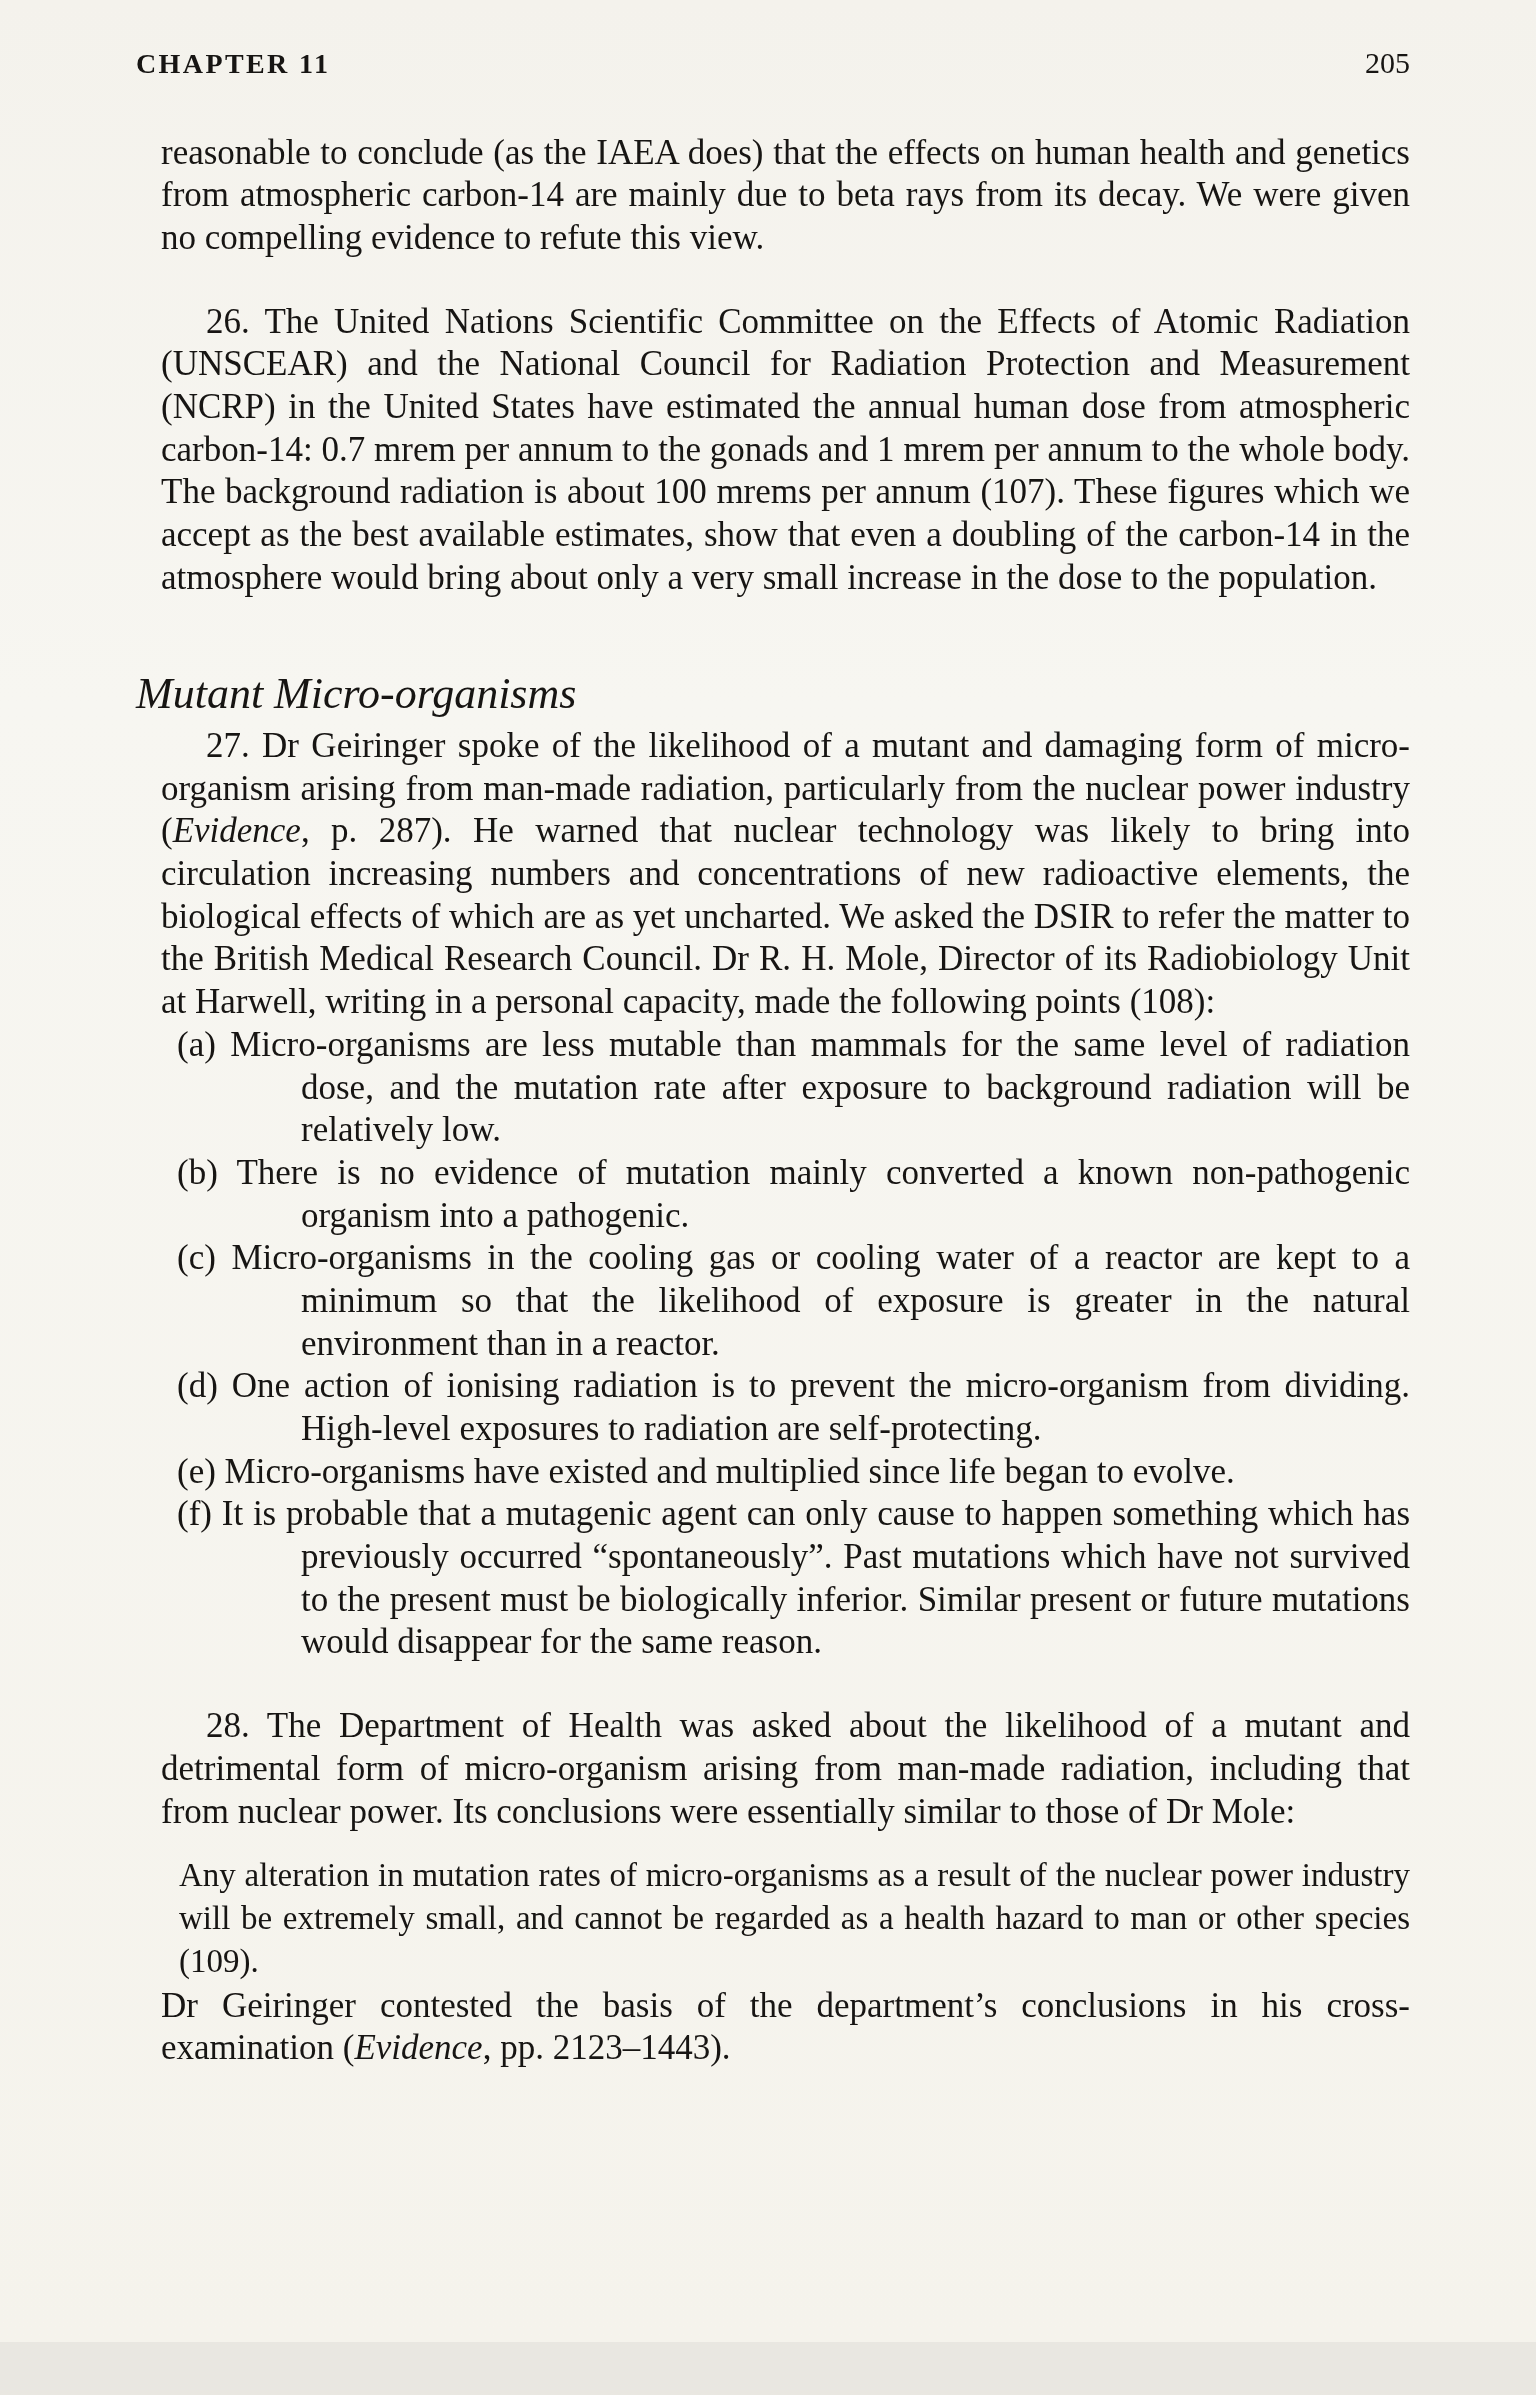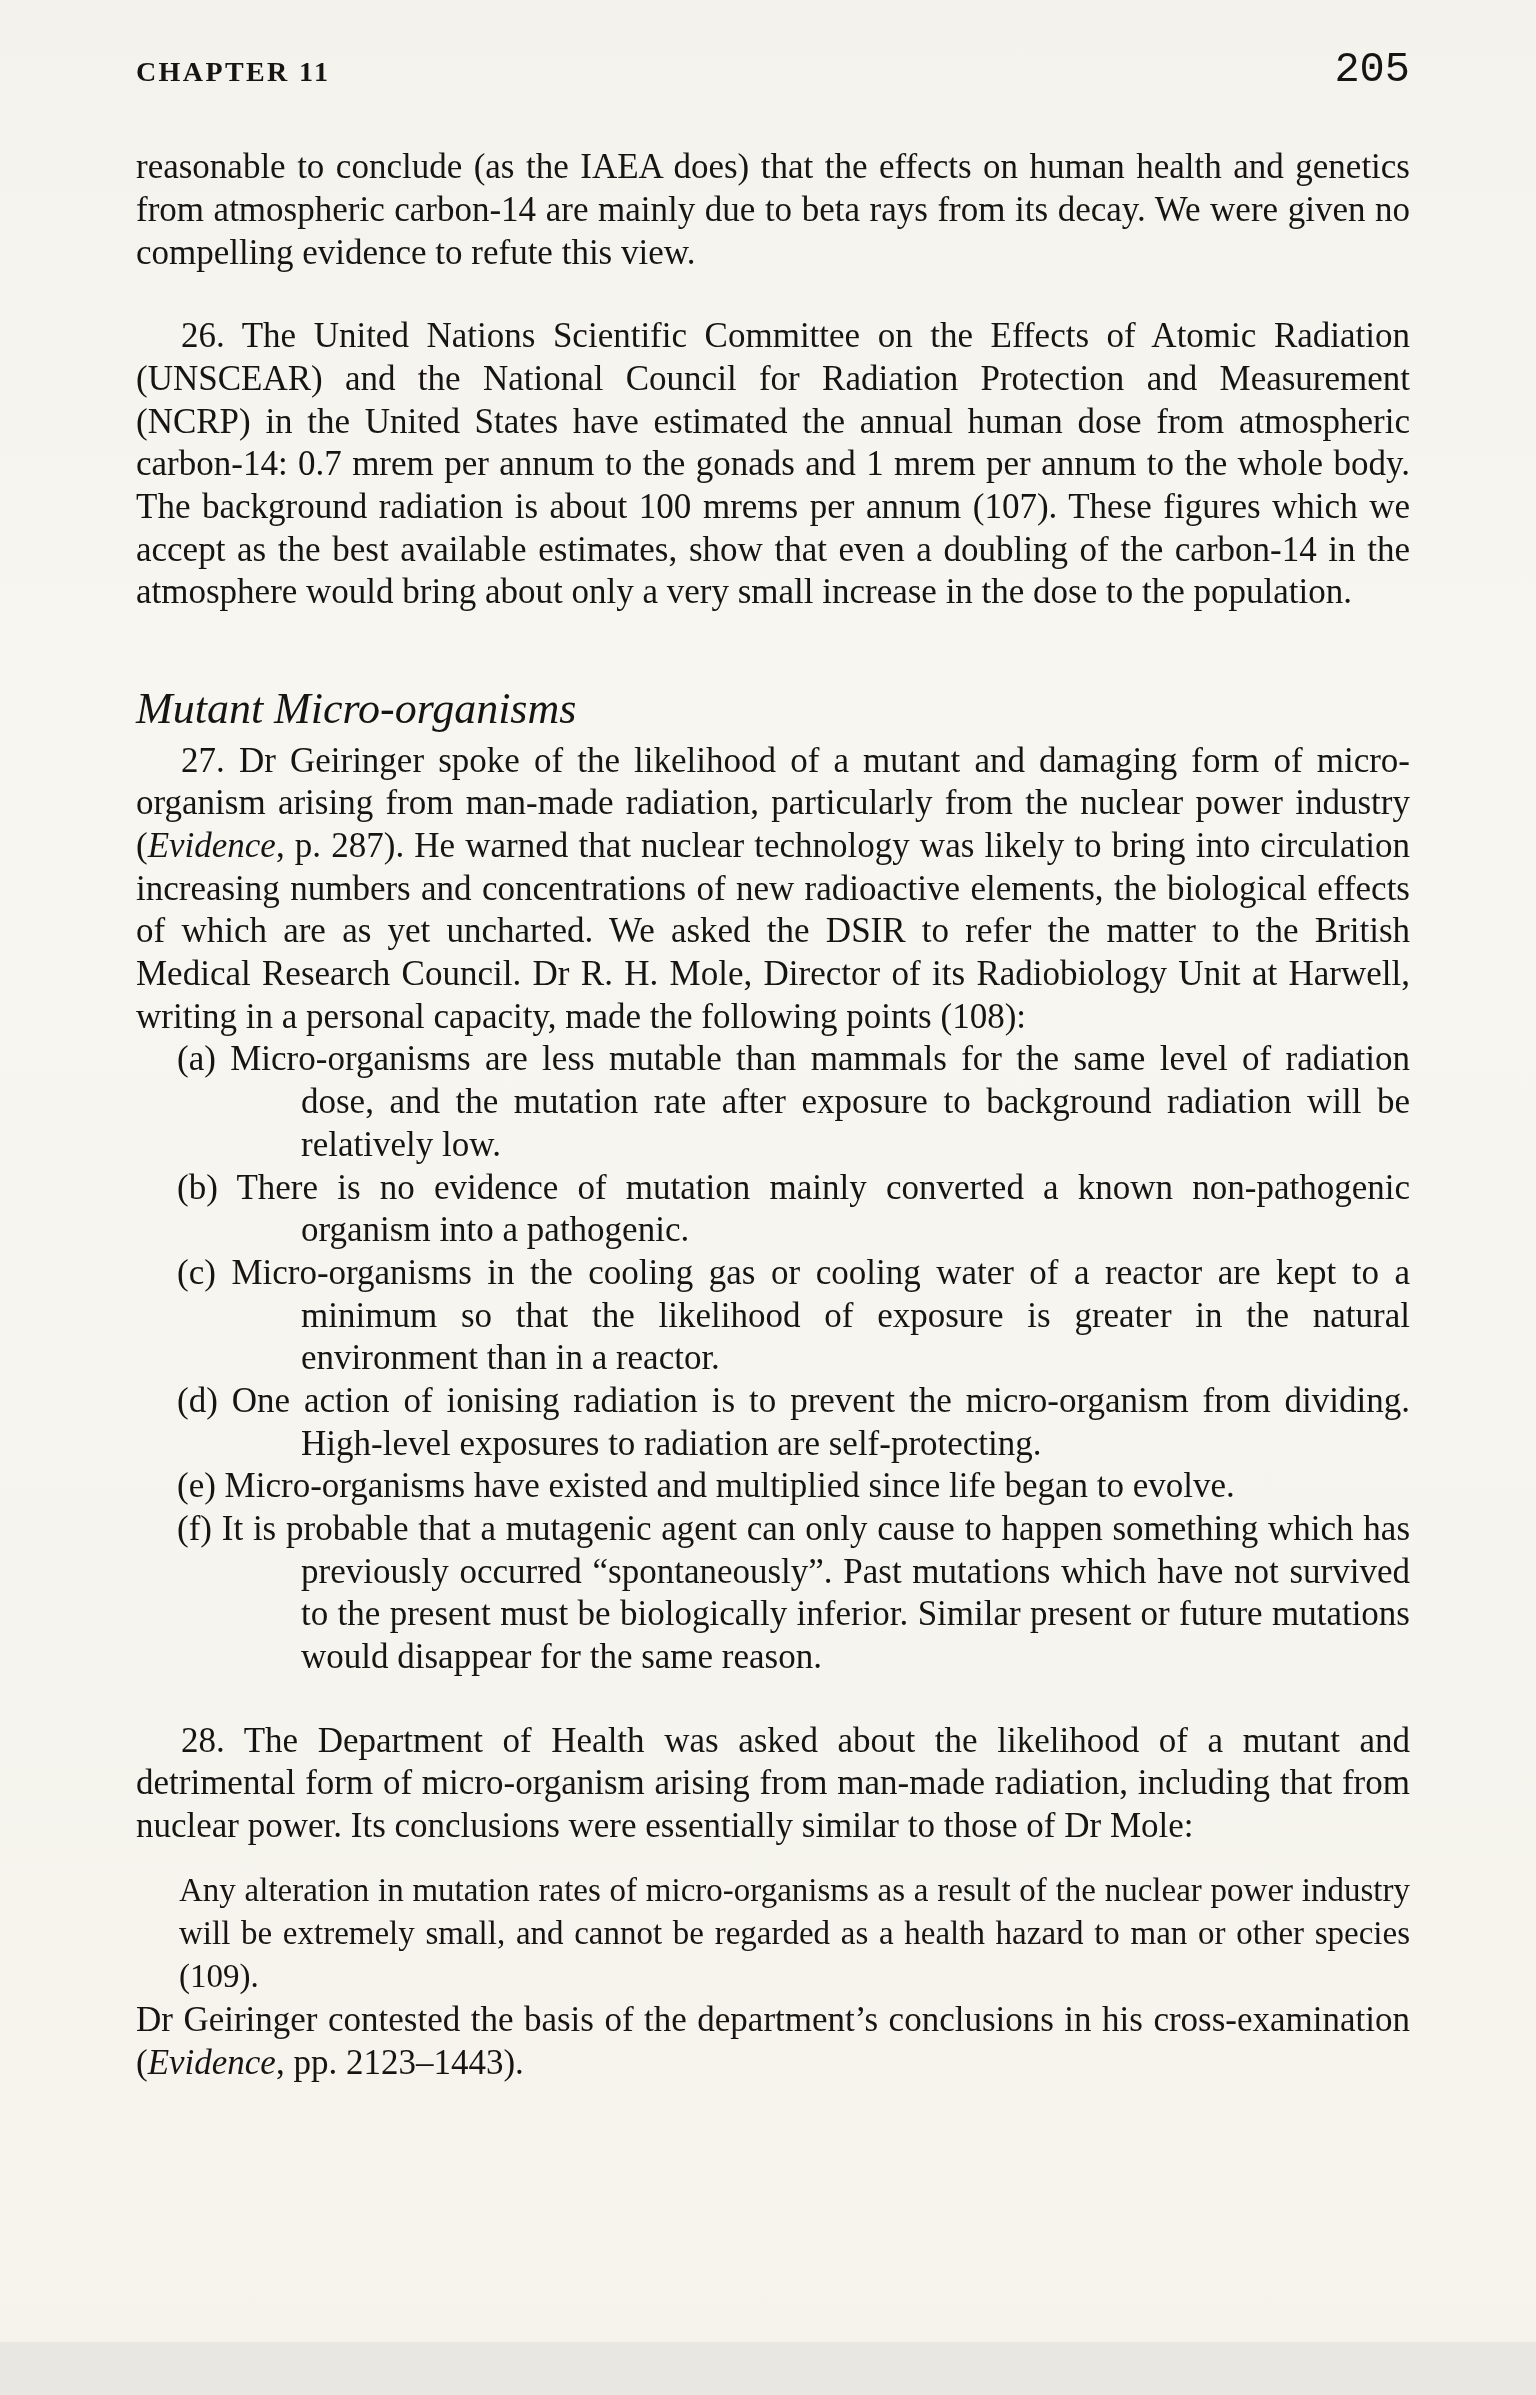--- a/index.html
+++ b/index.html
@@ -30,26 +30,26 @@
     }
 
     .chapter {
       font-size: 28px;
       letter-spacing: 2.4px;
       font-weight: bold;
       font-family: "Liberation Serif", serif;
     }
 
     .pagenum {
-      font-size: 42px;
-      font-family: Liberation Mono, monospace;
+      font-size: 30px;
     }
 
     p.body-para {
       text-align: justify;
+      margin-left: 25px;
     }
 
     .indent { text-indent: 45px; }
 
     .gap-md { margin-top: 41px; }
 
     .section-heading {
       font-style: italic;
       font-weight: normal;
       font-size: 44px;

